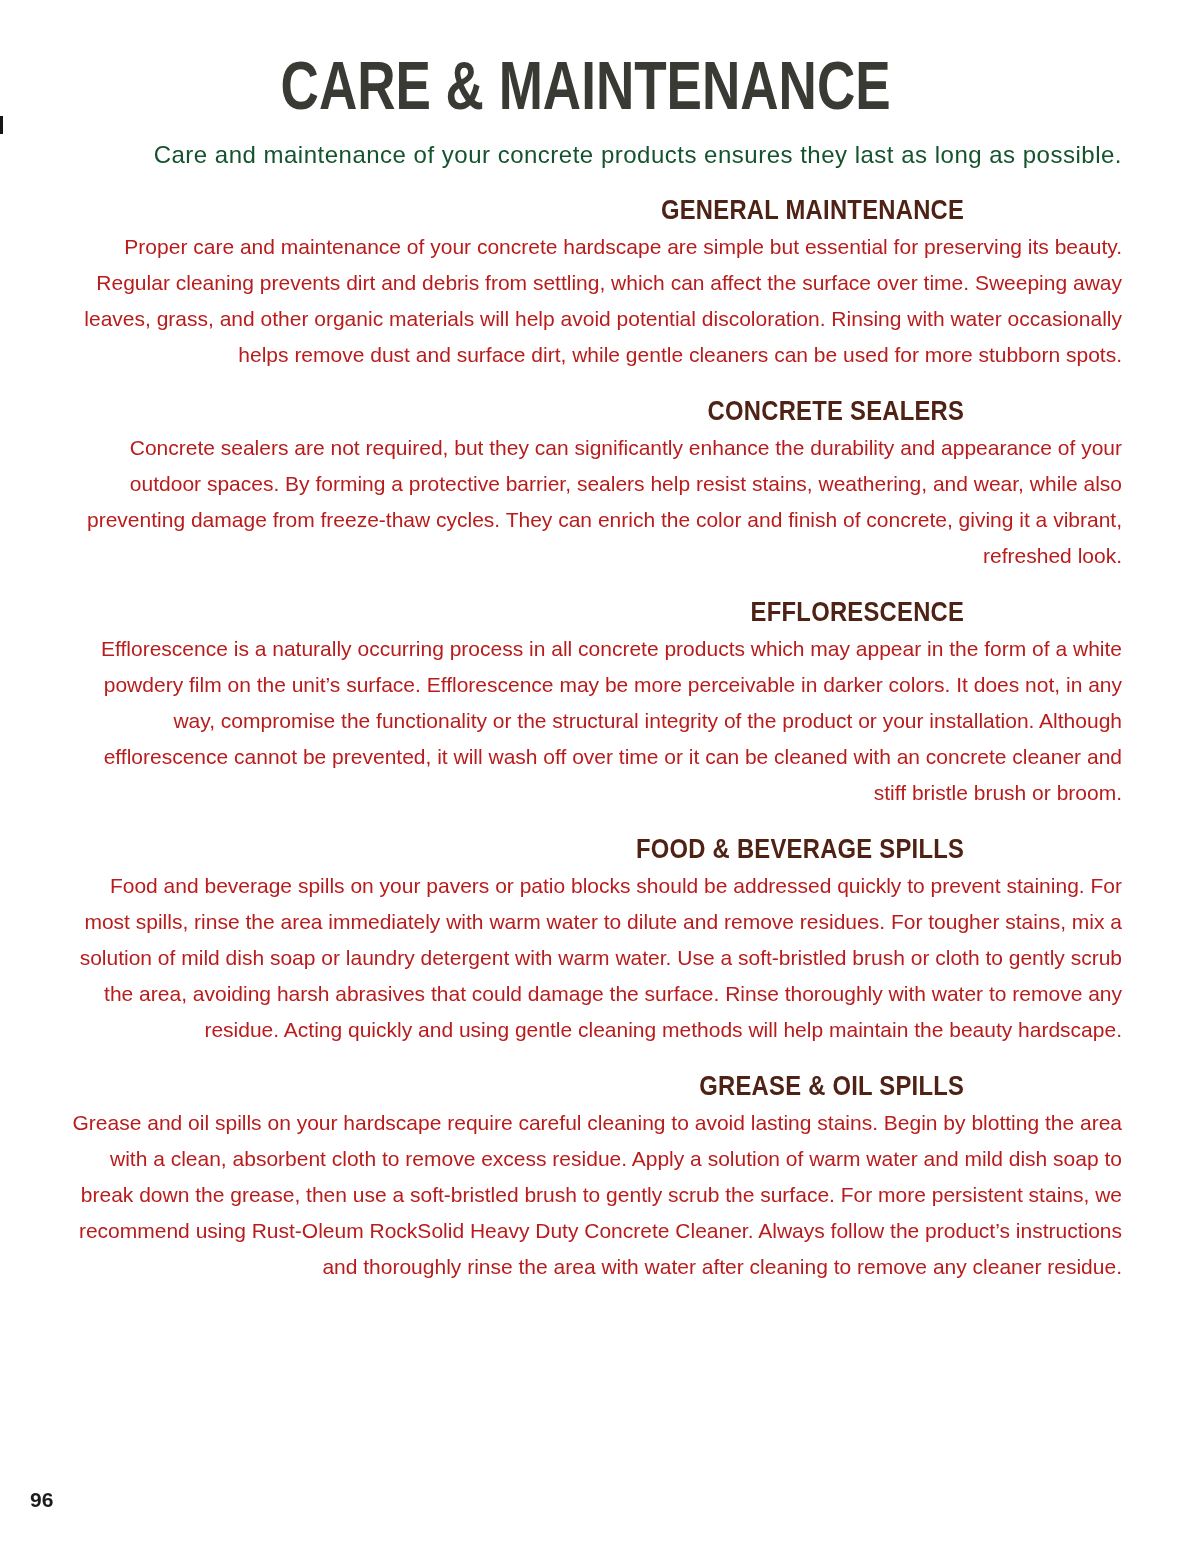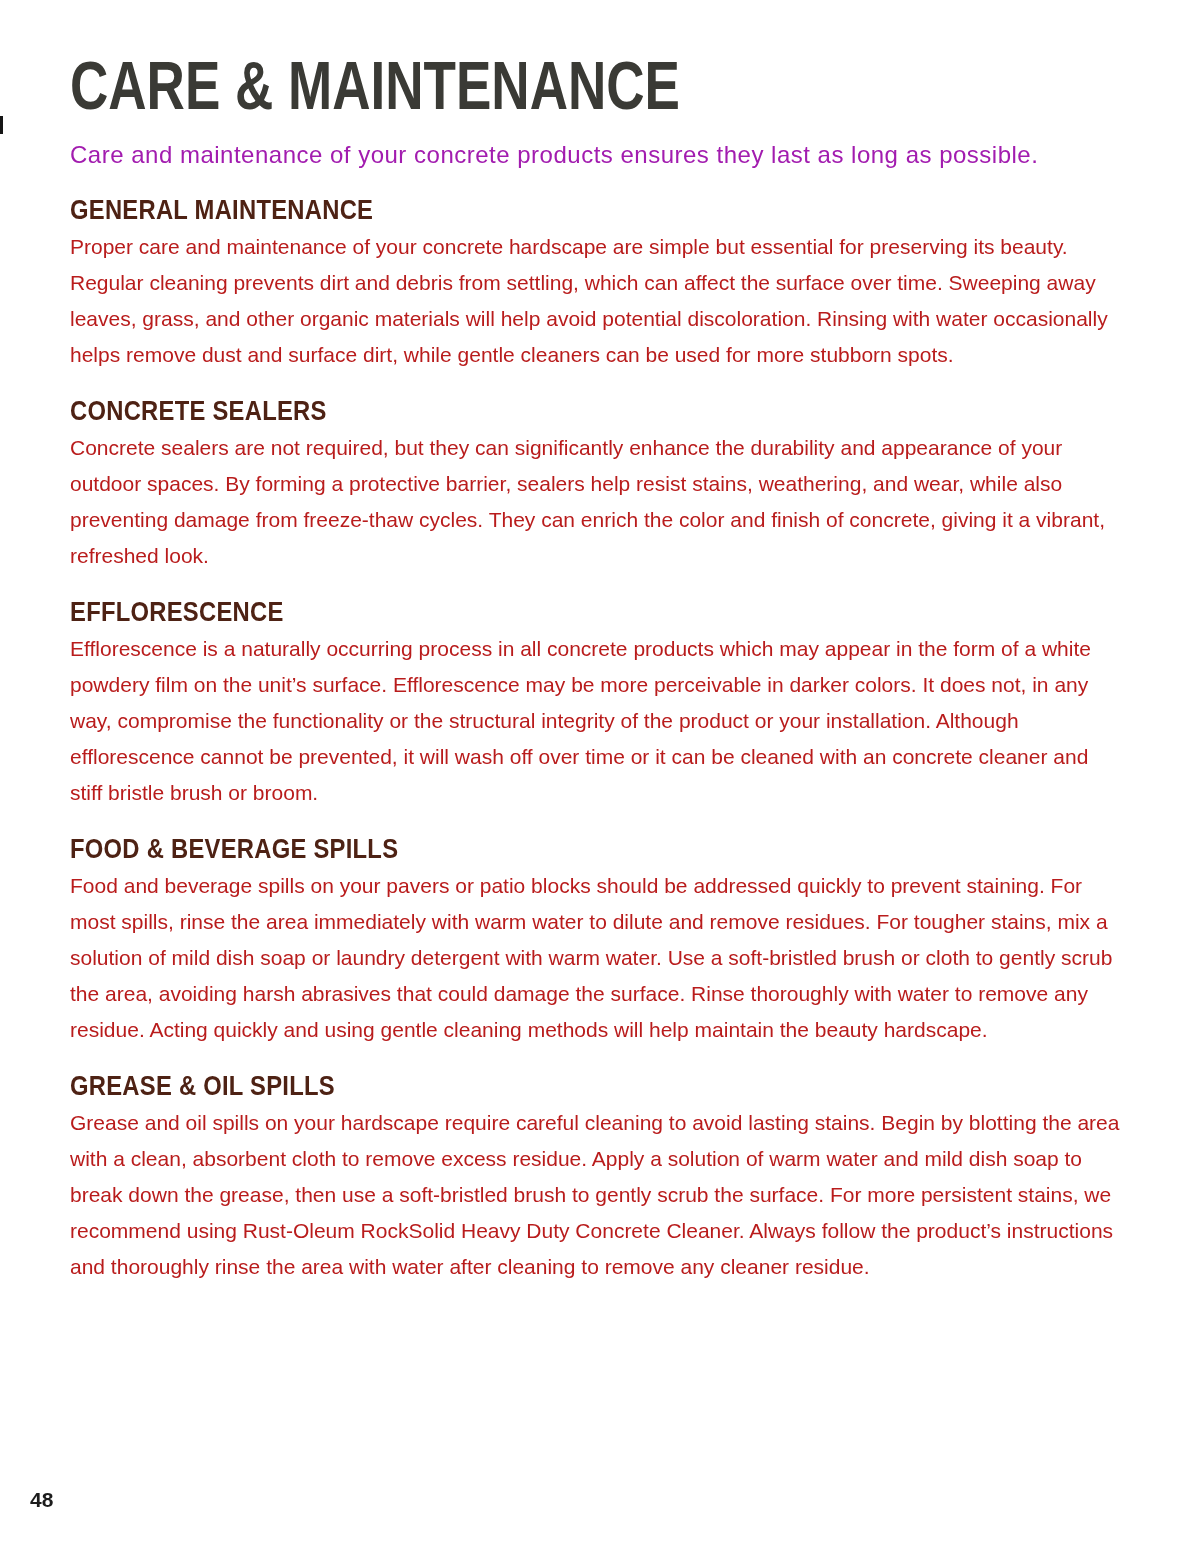--- a/index.html
+++ b/index.html
@@ -4,20 +4,21 @@
 <style>
   * { box-sizing: border-box; }
   html, body { margin: 0; padding: 0; background: #ffffff; }
   .page {
     position: relative;
     width: 1200px;
     height: 1553px;
     background: #ffffff;
     font-family: "Liberation Sans", sans-serif;
     overflow: hidden;
+    text-align: right;
   }
   .content {
     position: absolute;
     left: 70px;
     top: 52px;
     width: 1052px;
   }
   .title {
     margin: 0;
     font-size: 68px;
@@ -27,21 +28,21 @@
     white-space: nowrap;
     transform: scaleX(0.78);
     transform-origin: left center;
   }
   .subtitle {
     margin: 20px 0 0 0;
     font-size: 24px;
     line-height: 34px;
     font-weight: 400;
     letter-spacing: 0.5px;
-    color: #a21caf;
+    color: #14532d;
     white-space: nowrap;
   }
   .section { margin-top: 24px; }
   .section-heading {
     margin: 0;
     font-size: 28px;
     font-weight: 700;
     line-height: 28px;
     color: #4e2214;
     white-space: nowrap;
@@ -101,14 +102,14 @@
       <h2 class="section-heading">FOOD &amp; BEVERAGE SPILLS</h2>
       <p class="section-body">Food and beverage spills on your pavers or patio blocks should be addressed quickly to prevent staining. For most spills, rinse the area immediately with warm water to dilute and remove residues. For tougher stains, mix a solution of mild dish soap or laundry detergent with warm water. Use a soft-bristled brush or cloth to gently scrub the area, avoiding harsh abrasives that could damage the surface. Rinse thoroughly with water to remove any residue. Acting quickly and using gentle cleaning methods will help maintain the beauty hardscape.</p>
     </div>
 
     <div class="section">
       <h2 class="section-heading">GREASE &amp; OIL SPILLS</h2>
       <p class="section-body">Grease and oil spills on your hardscape require careful cleaning to avoid lasting stains. Begin by blotting the area with a clean, absorbent cloth to remove excess residue. Apply a solution of warm water and mild dish soap to break down the grease, then use a soft-bristled brush to gently scrub the surface. For more persistent stains, we recommend using Rust-Oleum RockSolid Heavy Duty Concrete Cleaner. Always follow the product’s instructions and thoroughly rinse the area with water after cleaning to remove any cleaner residue.</p>
     </div>
   </div>
 
-  <div class="page-number">48</div>
+  <div class="page-number">96</div>
 </div>
 
 </body></html>

